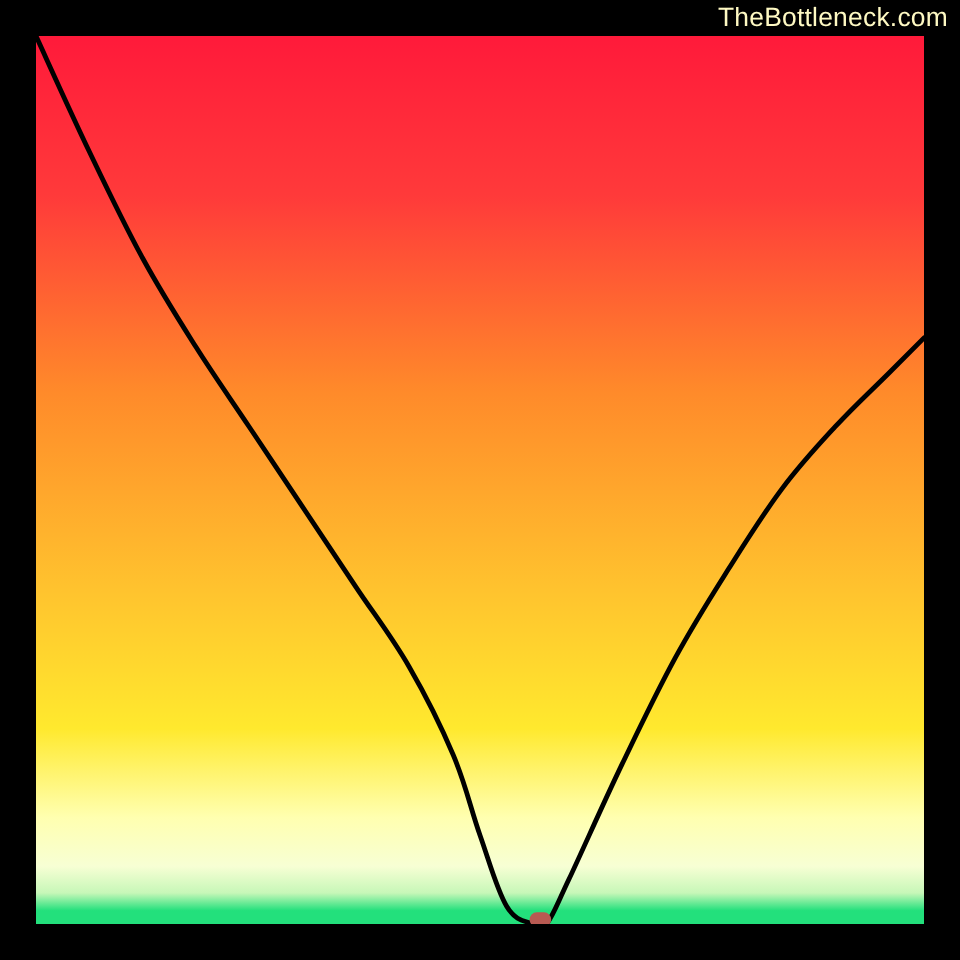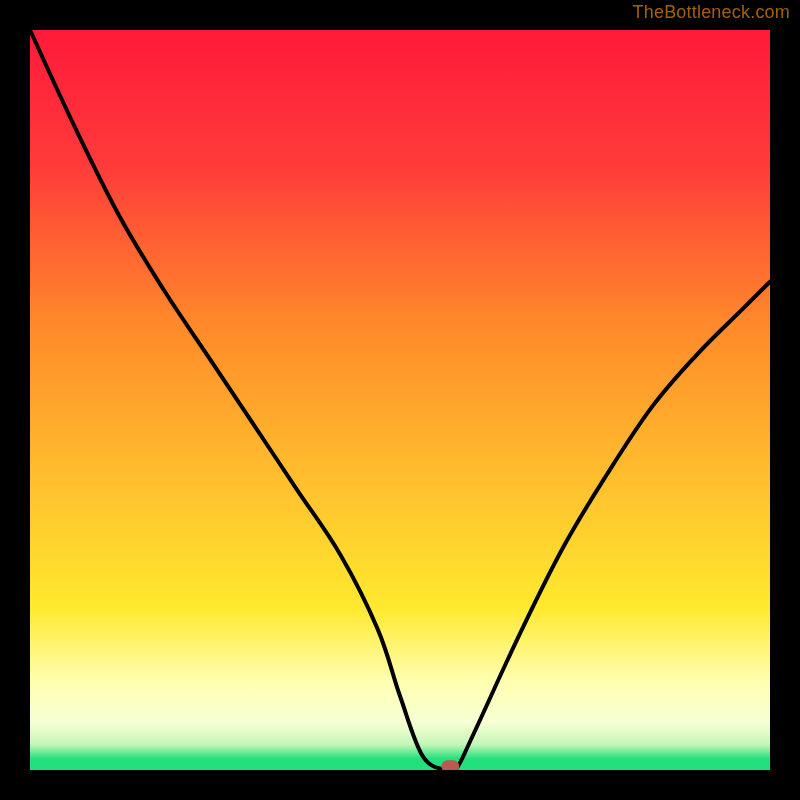--- a/index.html
+++ b/index.html
@@ -8,22 +8,22 @@
     width: 800px;
     height: 800px;
     background: #000;
     font-family: Arial, Helvetica, sans-serif;
     overflow: hidden;
   }
   .attribution {
     position: absolute;
     top: 2px;
     right: 10px;
-    color: #a16207;
-    font-size: 18px;
+    color: #fef9c3;
+    font-size: 22px;
     font-weight: 500;
     letter-spacing: 0.2px;
     z-index: 10;
   }
   .plot {
     position: absolute;
     left: 30px;
     top: 30px;
     width: 740px;
     height: 740px;

